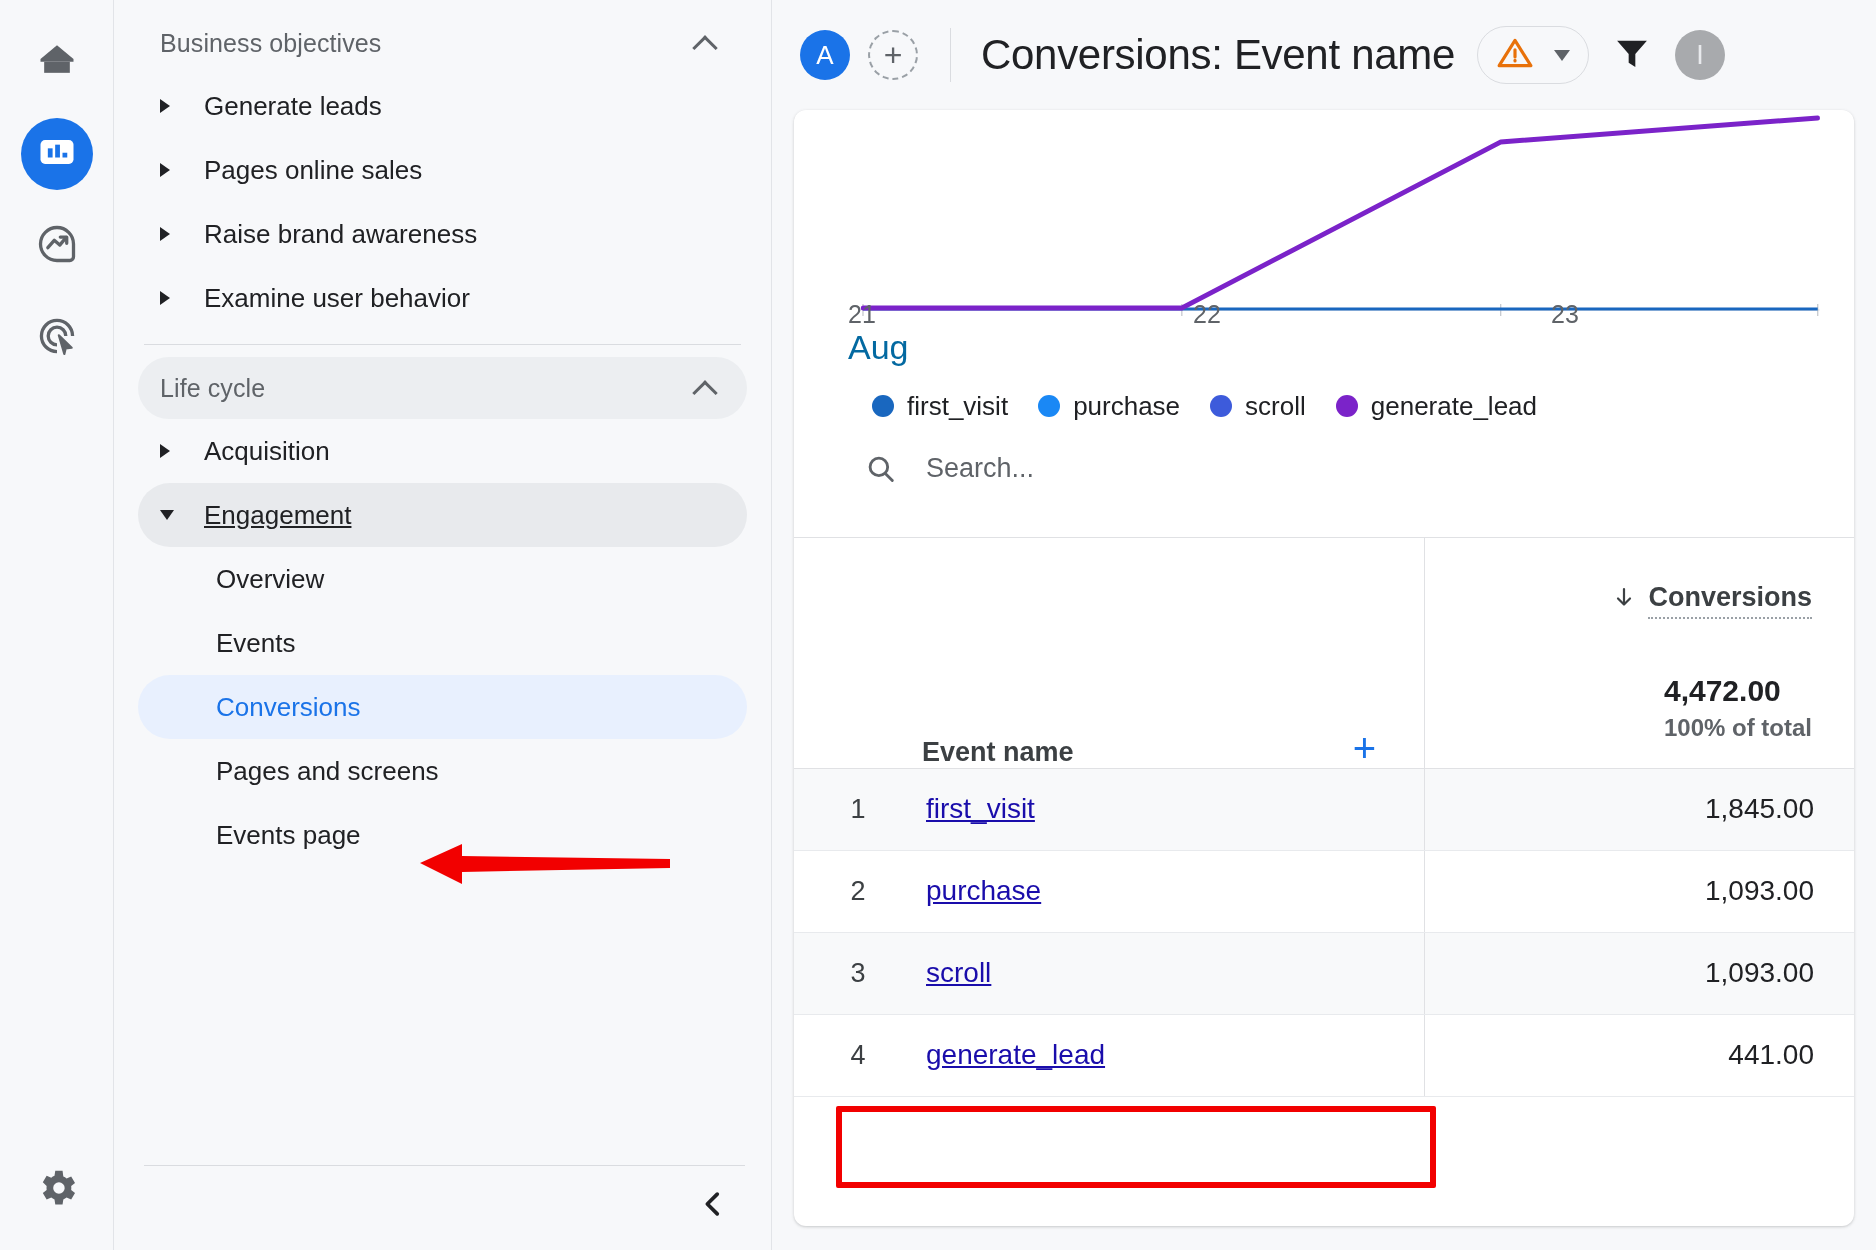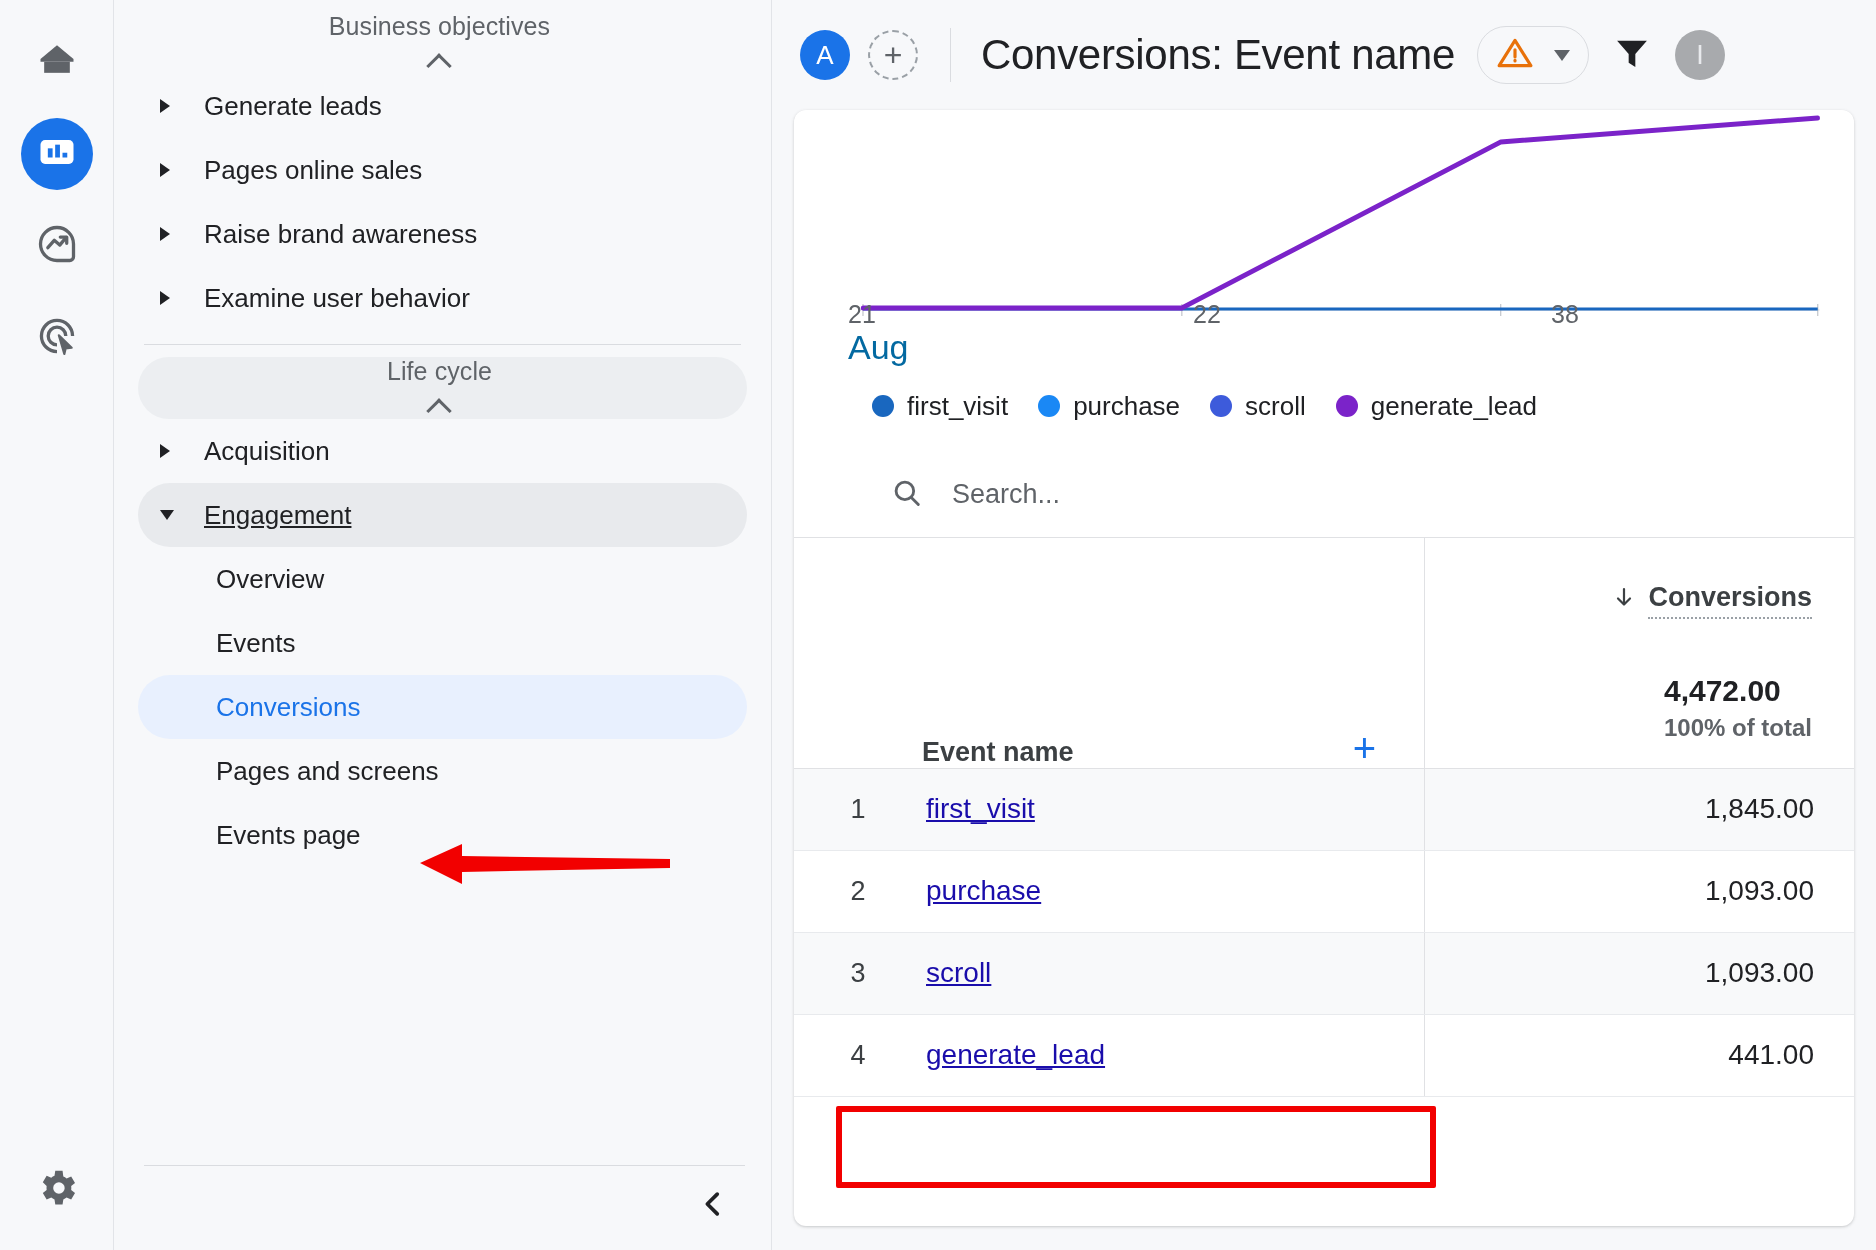--- a/index.html
+++ b/index.html
@@ -58,21 +58,20 @@
   .nav-section-head {
     display: flex;
     align-items: center;
     height: 62px;
     margin: 0 24px 0 24px;
     padding: 0 28px 0 22px;
     border-radius: 31px;
     color: #5f6368;
     font-size: 25px;
     cursor: pointer;
-    flex-direction: column;
   }
   .nav-section-head.tinted { background: #eceef1; }
   .nav-section-head .sec-label { flex: 1; letter-spacing: .1px; }
   .chev-up {
     width: 26px; height: 26px;
     position: relative;
   }
   .chev-up::before {
     content: "";
     position: absolute;
@@ -273,24 +272,24 @@
   }
   .legend-item {
     display: flex; align-items: center; gap: 13px;
     font-size: 26px; color: #202124;
     cursor: pointer;
   }
   .legend-dot { width: 22px; height: 22px; border-radius: 50%; }
 
   .search-row {
     display: flex;
-    align-items: center;
+    align-items: flex-start;
     height: 86px;
     flex: 0 0 86px;
-    padding-left: 96px;
+    padding-left: 70px;
     border-bottom: 1px solid #e0e1e4;
     margin: 18px 0 0 0;
   }
   .search-input {
     border: none; outline: none;
     font-size: 27px;
     color: #3c4043;
     margin-left: 26px;
     background: transparent;
     font-family: "Liberation Sans", sans-serif;
@@ -560,21 +559,21 @@
 
             <polyline points="10,199 365,199 720,199 1073,199" fill="none" stroke="#1967bf" stroke-width="3"></polyline>
 
             <polyline points="10,198 365,198 720,32 1073,8" fill="none" stroke="#7b23c9" stroke-width="5" stroke-linejoin="round" stroke-linecap="round"></polyline>
           </svg>
 
           <div style="position:absolute; left:60px; top:190px; width:1080px;">
             <div style="position:absolute; left:-6px; top:0; font-size:25px; color:#5f6368;">21</div>
             <div style="position:absolute; left:-6px; top:28px; font-size:34px; color:#0369a1;">Aug</div>
             <div style="position:absolute; left:339px; top:0; font-size:25px; color:#5f6368;">22</div>
-            <div style="position:absolute; left:697px; top:0; font-size:25px; color:#5f6368;">38</div>
+            <div style="position:absolute; left:697px; top:0; font-size:25px; color:#5f6368;">23</div>
 
           </div>
         </div>
 
         <div class="legend">
           <div class="legend-item">
             <span class="legend-dot" style="background:#1967bf"></span>
             <span>first_visit</span>
           </div>
           <div class="legend-item">

